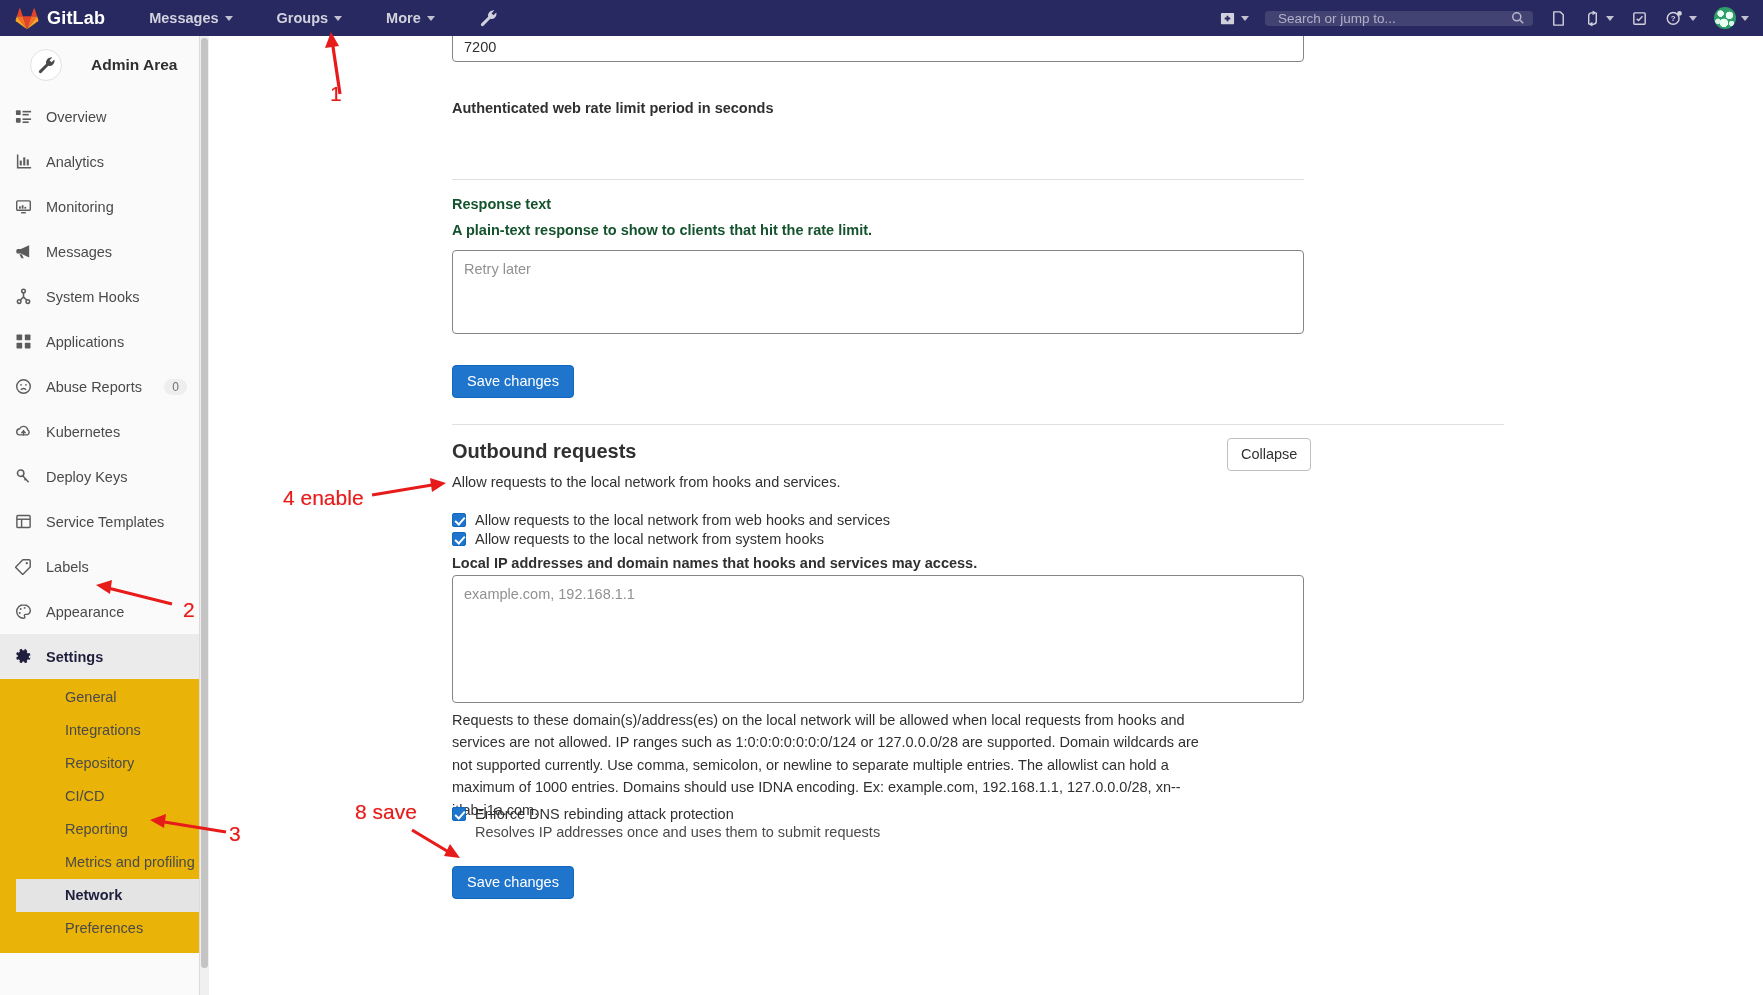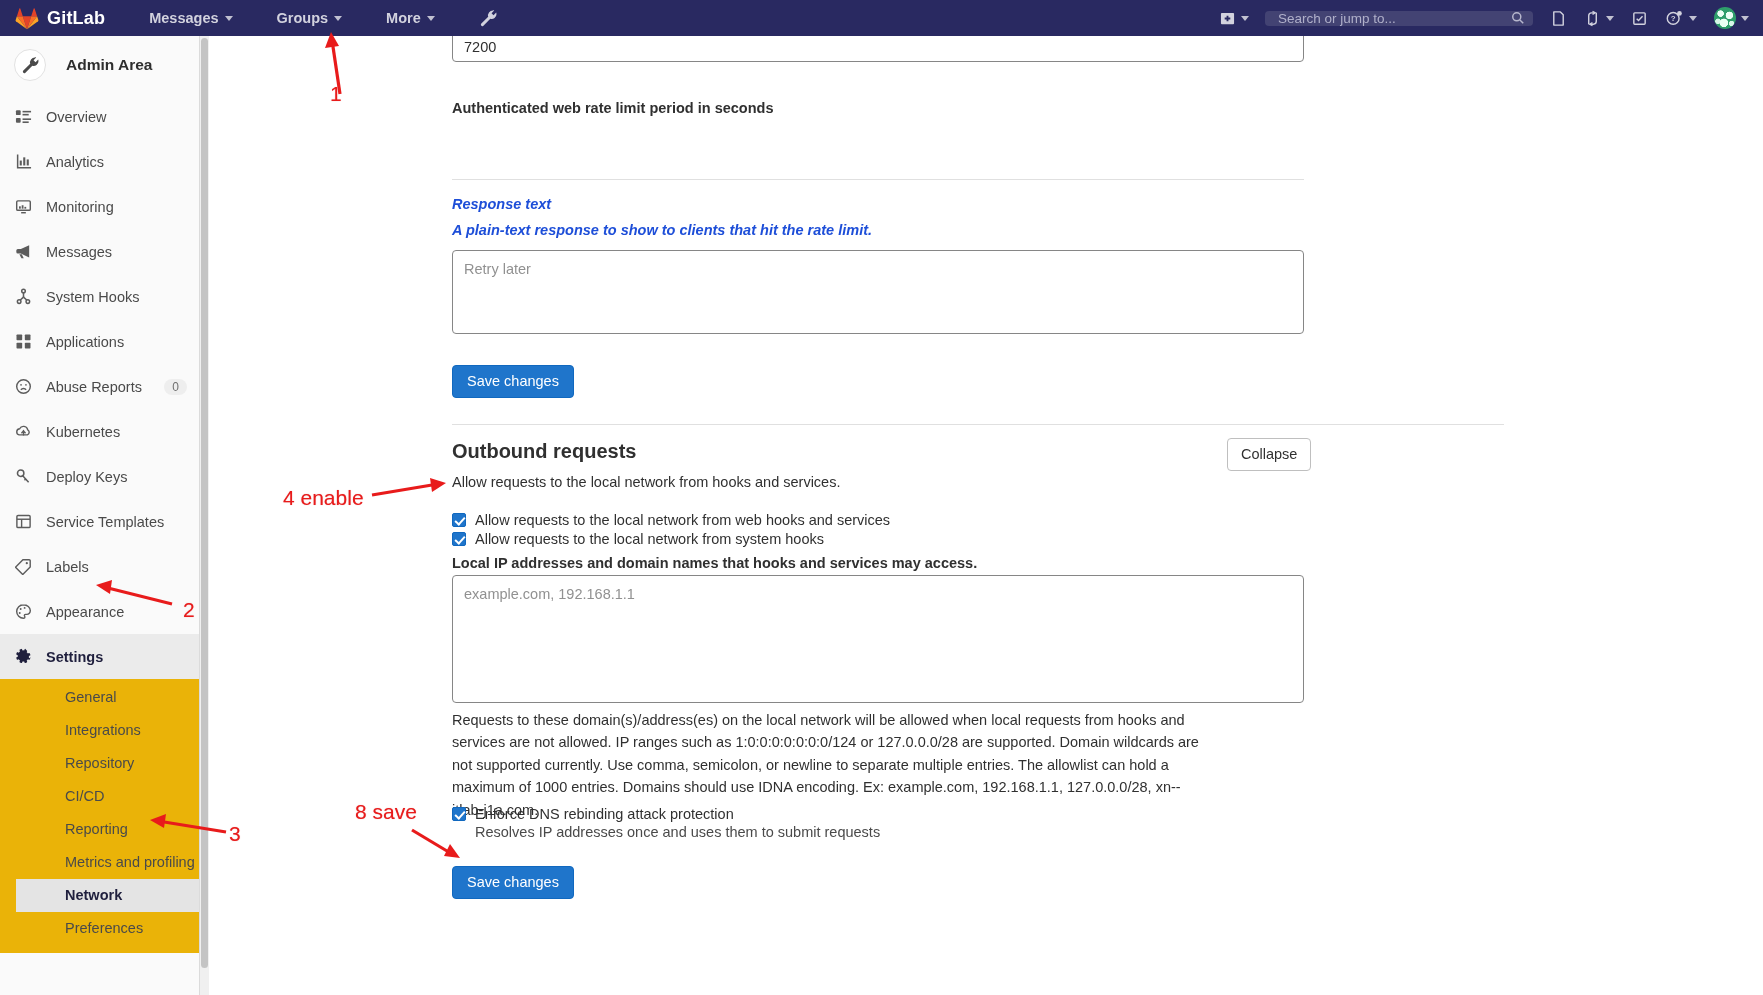--- a/index.html
+++ b/index.html
@@ -70,22 +70,22 @@
   
   .sidebar {
     position: absolute; top: 36px; left: 0;
     width: 200px; height: 959px;
     background: #fafafa;
     border-right: 1px solid #dbdbdb;
     overflow: hidden;
     z-index: 20;
   }
   .sb-header {
-    display: flex; align-items: center; gap: 20px;
-    padding: 13px 0 13px 14px; cursor: pointer;
+    display: flex; align-items: center; gap: 29px;
+    padding: 13px 0 13px 14px; cursor: pointer; margin-left: 16px;
   }
   .sb-avatar {
     width: 32px; height: 32px; border-radius: 50%;
     background: #fff; border: 1px solid #e2e2e2;
     display: flex; align-items: center; justify-content: center;
     flex-shrink: 0;
   }
   .sb-title { font-size: 15.5px; font-weight: 700; color: #2e2e2e; }
 
   .sb-item {
@@ -134,21 +134,21 @@
     width: 1554px; height: 959px;
     background: #fff; overflow: hidden;
   }
   .content { position: relative; width: 100%; height: 100%; }
 
   .form-label {
     font-size: 14.5px; font-weight: 700; color: #303030;
     margin: 0 0 6px 0;
   }
   .form-sub {
-    font-size: 14.5px; color: #1d4ed8; margin: 0 0 8px 0; font-weight: 700; font-style: italic;
+    font-size: 14.5px; color: #14532d; margin: 0 0 8px 0; font-weight: 700;
   }
   .text-input {
     width: 852px; height: 30px;
     border: 1px solid #868686; border-radius: 4px;
     padding: 0 11px; font-size: 14.5px; color: #303030;
     font-family: "Liberation Sans", sans-serif;
     outline: none; background: #fff;
   }
   .text-area {
     width: 852px;

